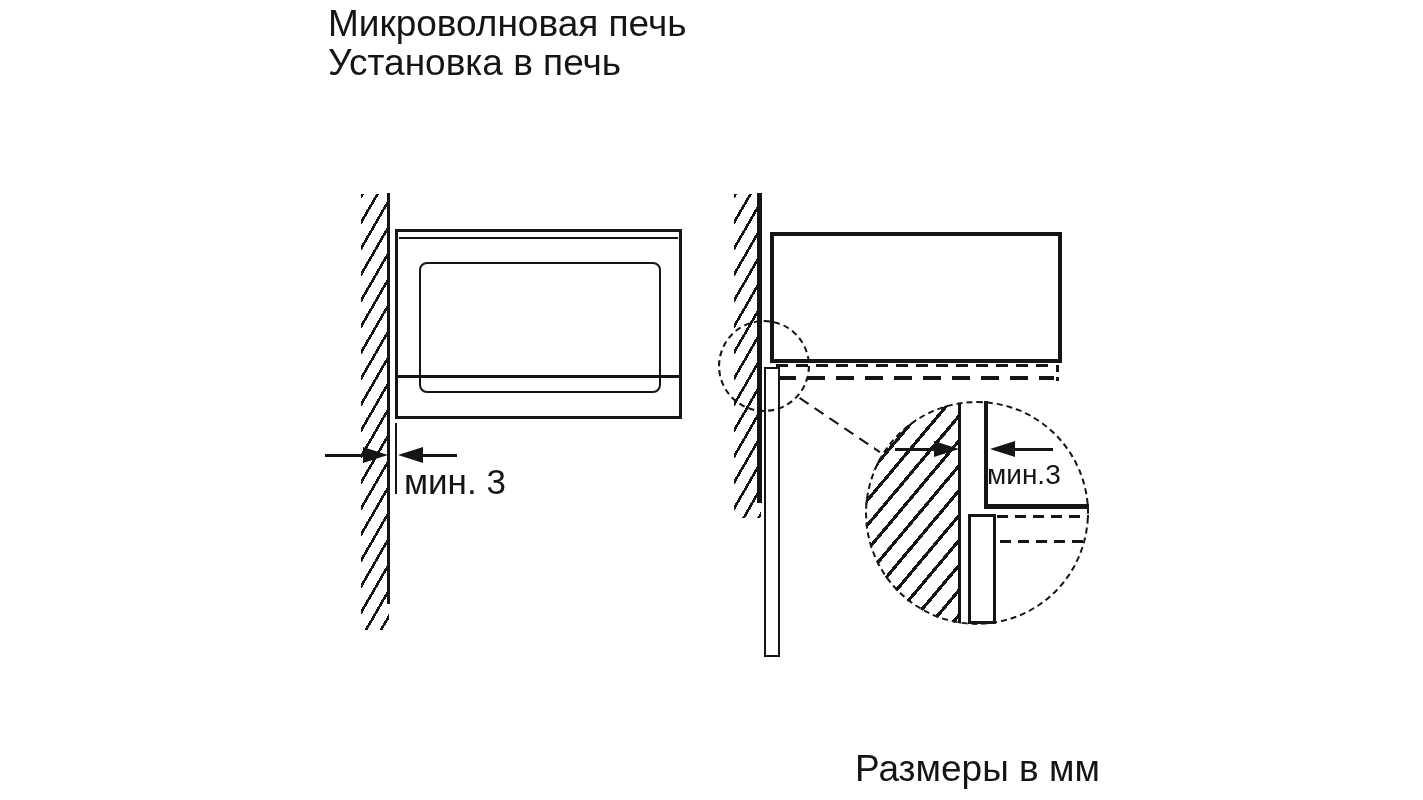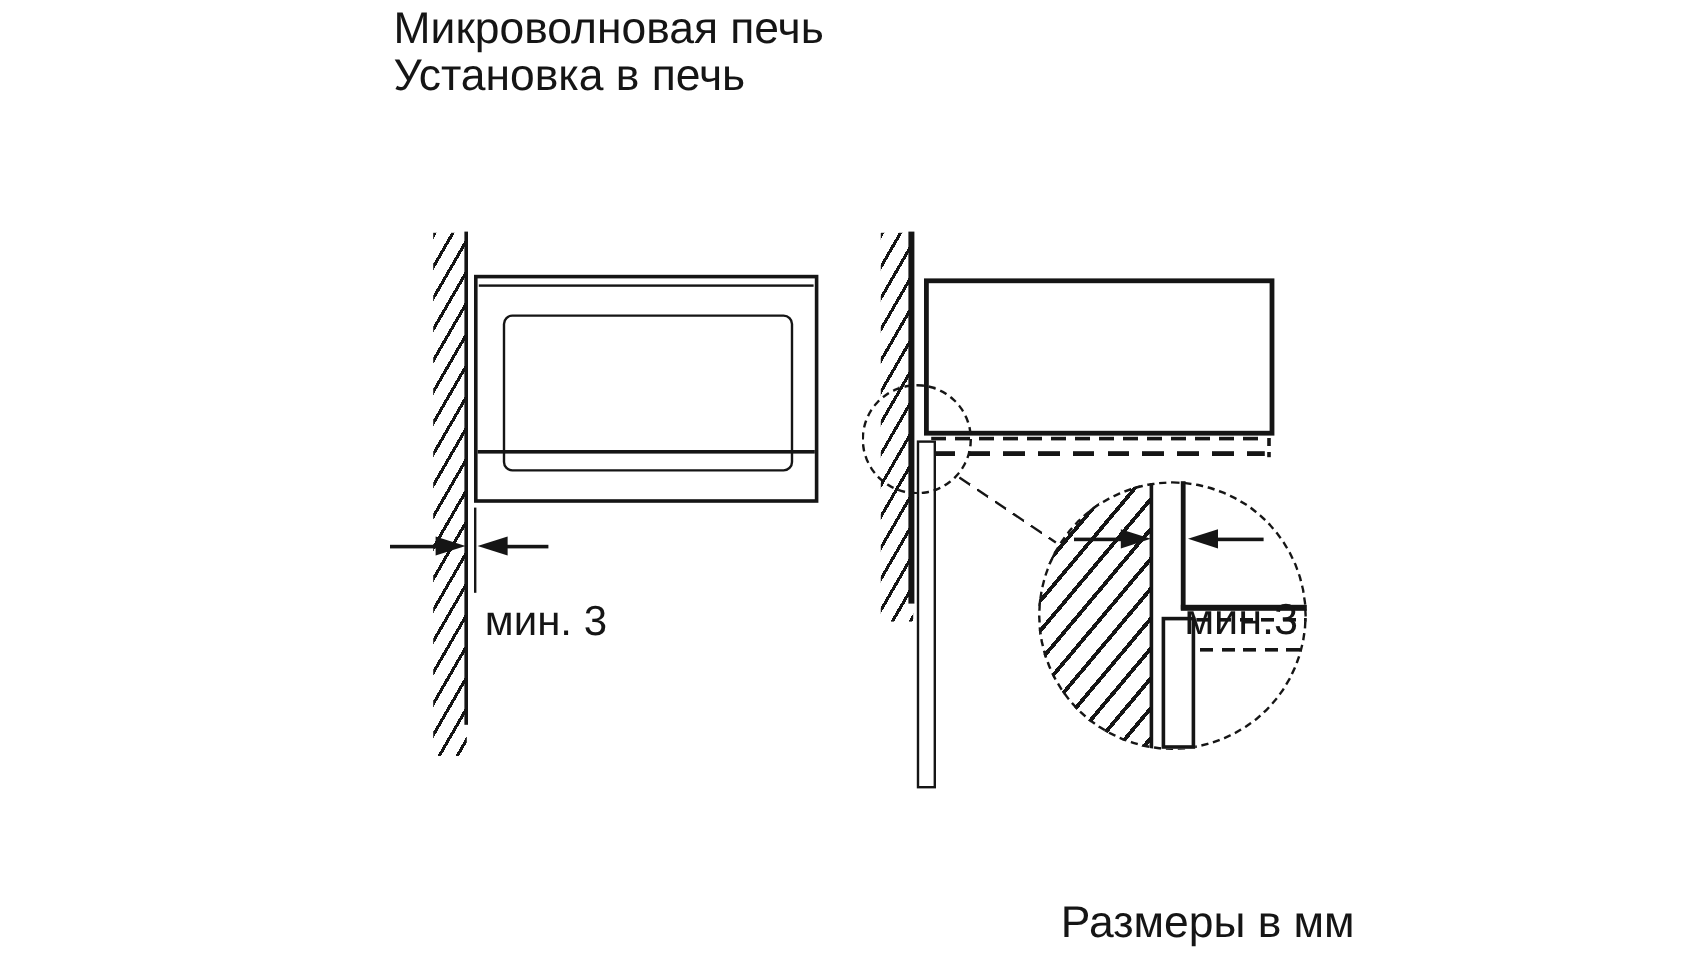--- a/index.html
+++ b/index.html
@@ -18,25 +18,25 @@
   .ink { background: var(--ink); }
 
   
   .title {
     left: 328px; top: 4px;
     font-size: 37px; line-height: 39px;
     color: var(--ink);
     white-space: nowrap;
   }
   .dim-label {
-    font-size: 35px; color: var(--ink); white-space: nowrap; margin-top: 36px;
+    font-size: 35px; color: var(--ink); white-space: nowrap;
   }
   .units-note {
     left: 855px; top: 748px;
-    font-size: 37px; color: var(--ink); white-space: nowrap; margin-left: 29px;
+    font-size: 37px; color: var(--ink); white-space: nowrap;
   }
 
   
   .hatch {
     background: repeating-linear-gradient(120deg,
       var(--ink) 0px, var(--ink) 2.6px, transparent 2.6px, transparent 13px);
   }
   .hatch-detail {
     background: repeating-linear-gradient(130deg,
       var(--ink) 0px, var(--ink) 3.2px, transparent 3.2px, transparent 16px);
@@ -111,18 +111,18 @@
     <div class="abs ink" style="left:984px; top:401px; width:3.5px; height:107px;"></div>
     <div class="abs ink" style="left:984px; top:504px; width:105px; height:5px;"></div>
     <div class="abs dash-h-c" style="left:997px; top:515px; width:92px; height:2.8px;"></div>
     <div class="abs dash-h-c" style="left:1000px; top:540px; width:86px; height:2.8px;"></div>
     <div class="abs" style="left:968px; top:514px; width:28px; height:110px; border:3px solid var(--ink); background:var(--bg);"></div>
 
     <div class="abs ink" style="left:895px; top:448px; width:42px; height:3px;"></div>
     <div class="abs arr-right" style="left:934px; top:441px;"></div>
     <div class="abs arr-left" style="left:990px; top:441px;"></div>
     <div class="abs ink" style="left:1013px; top:448px; width:40px; height:3px;"></div>
-    <div class="abs dim-label" style="left:987px; top:459px; font-size:36px;">мин.3</div>
+    <div class="abs dim-label" style="left:987px; top:459px; font-size:28px;">мин.3</div>
   </div>
 
   <div class="abs units-note">Размеры в мм</div>
 
 </div>
 
 </body></html>

